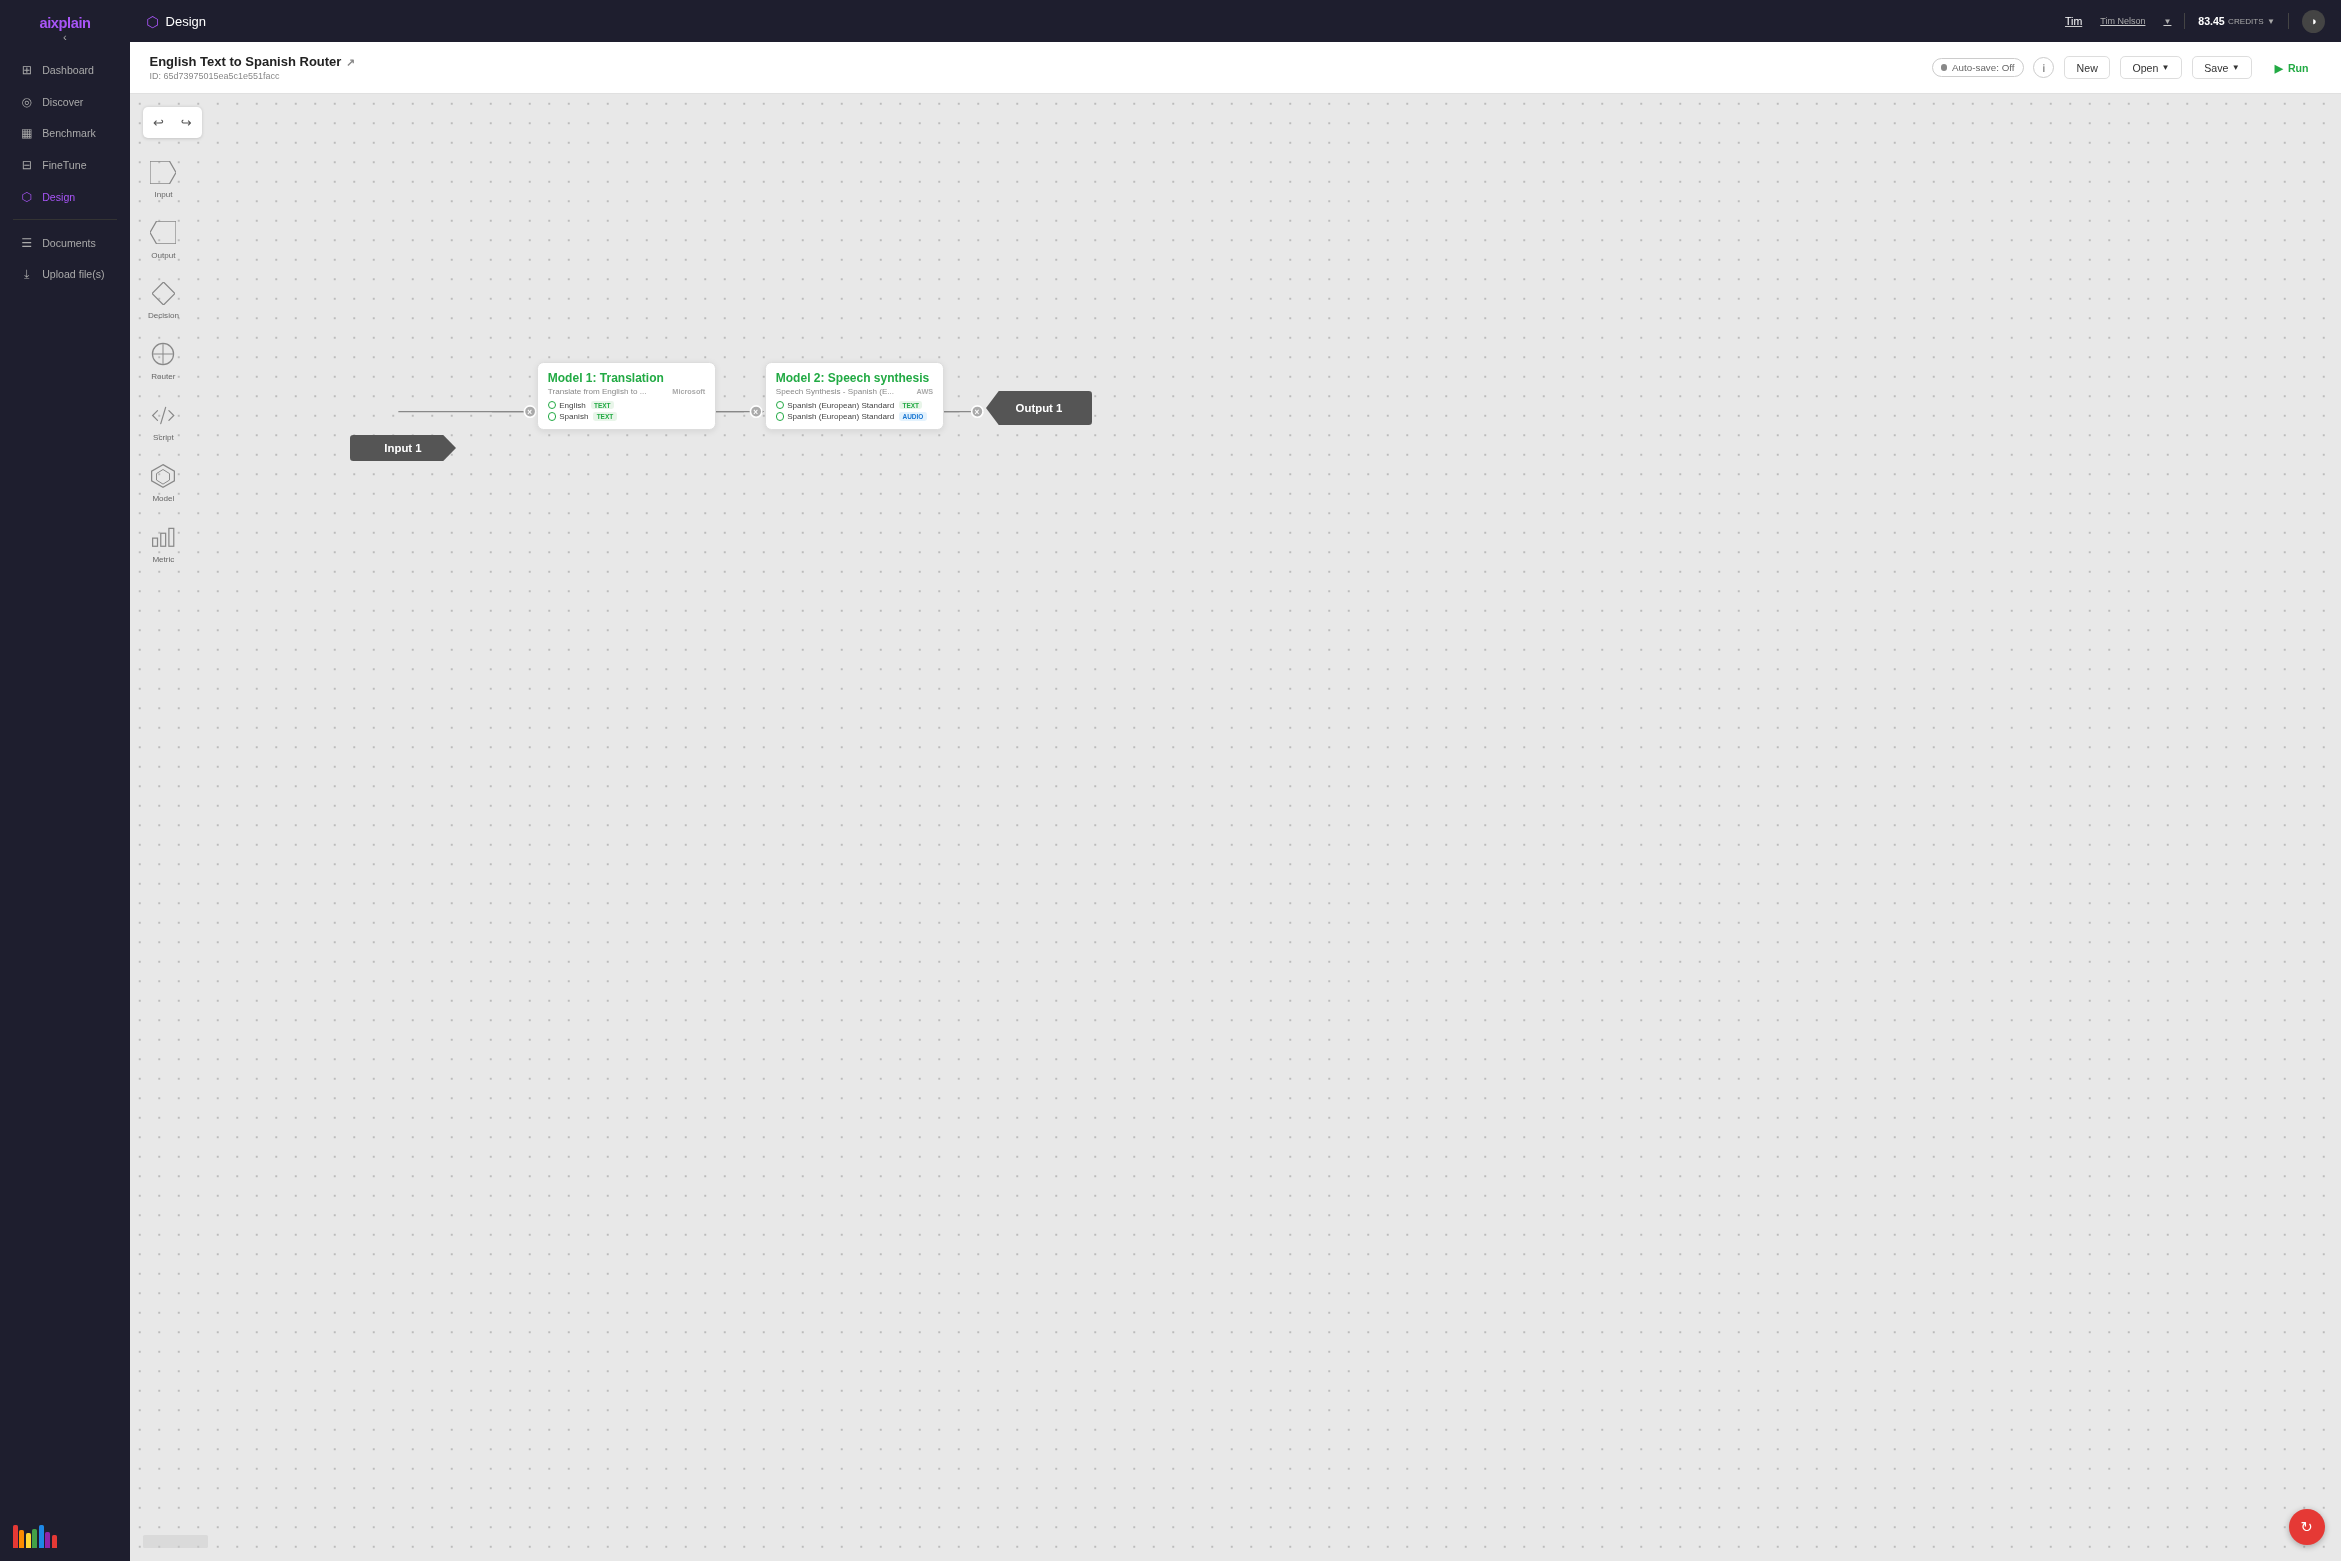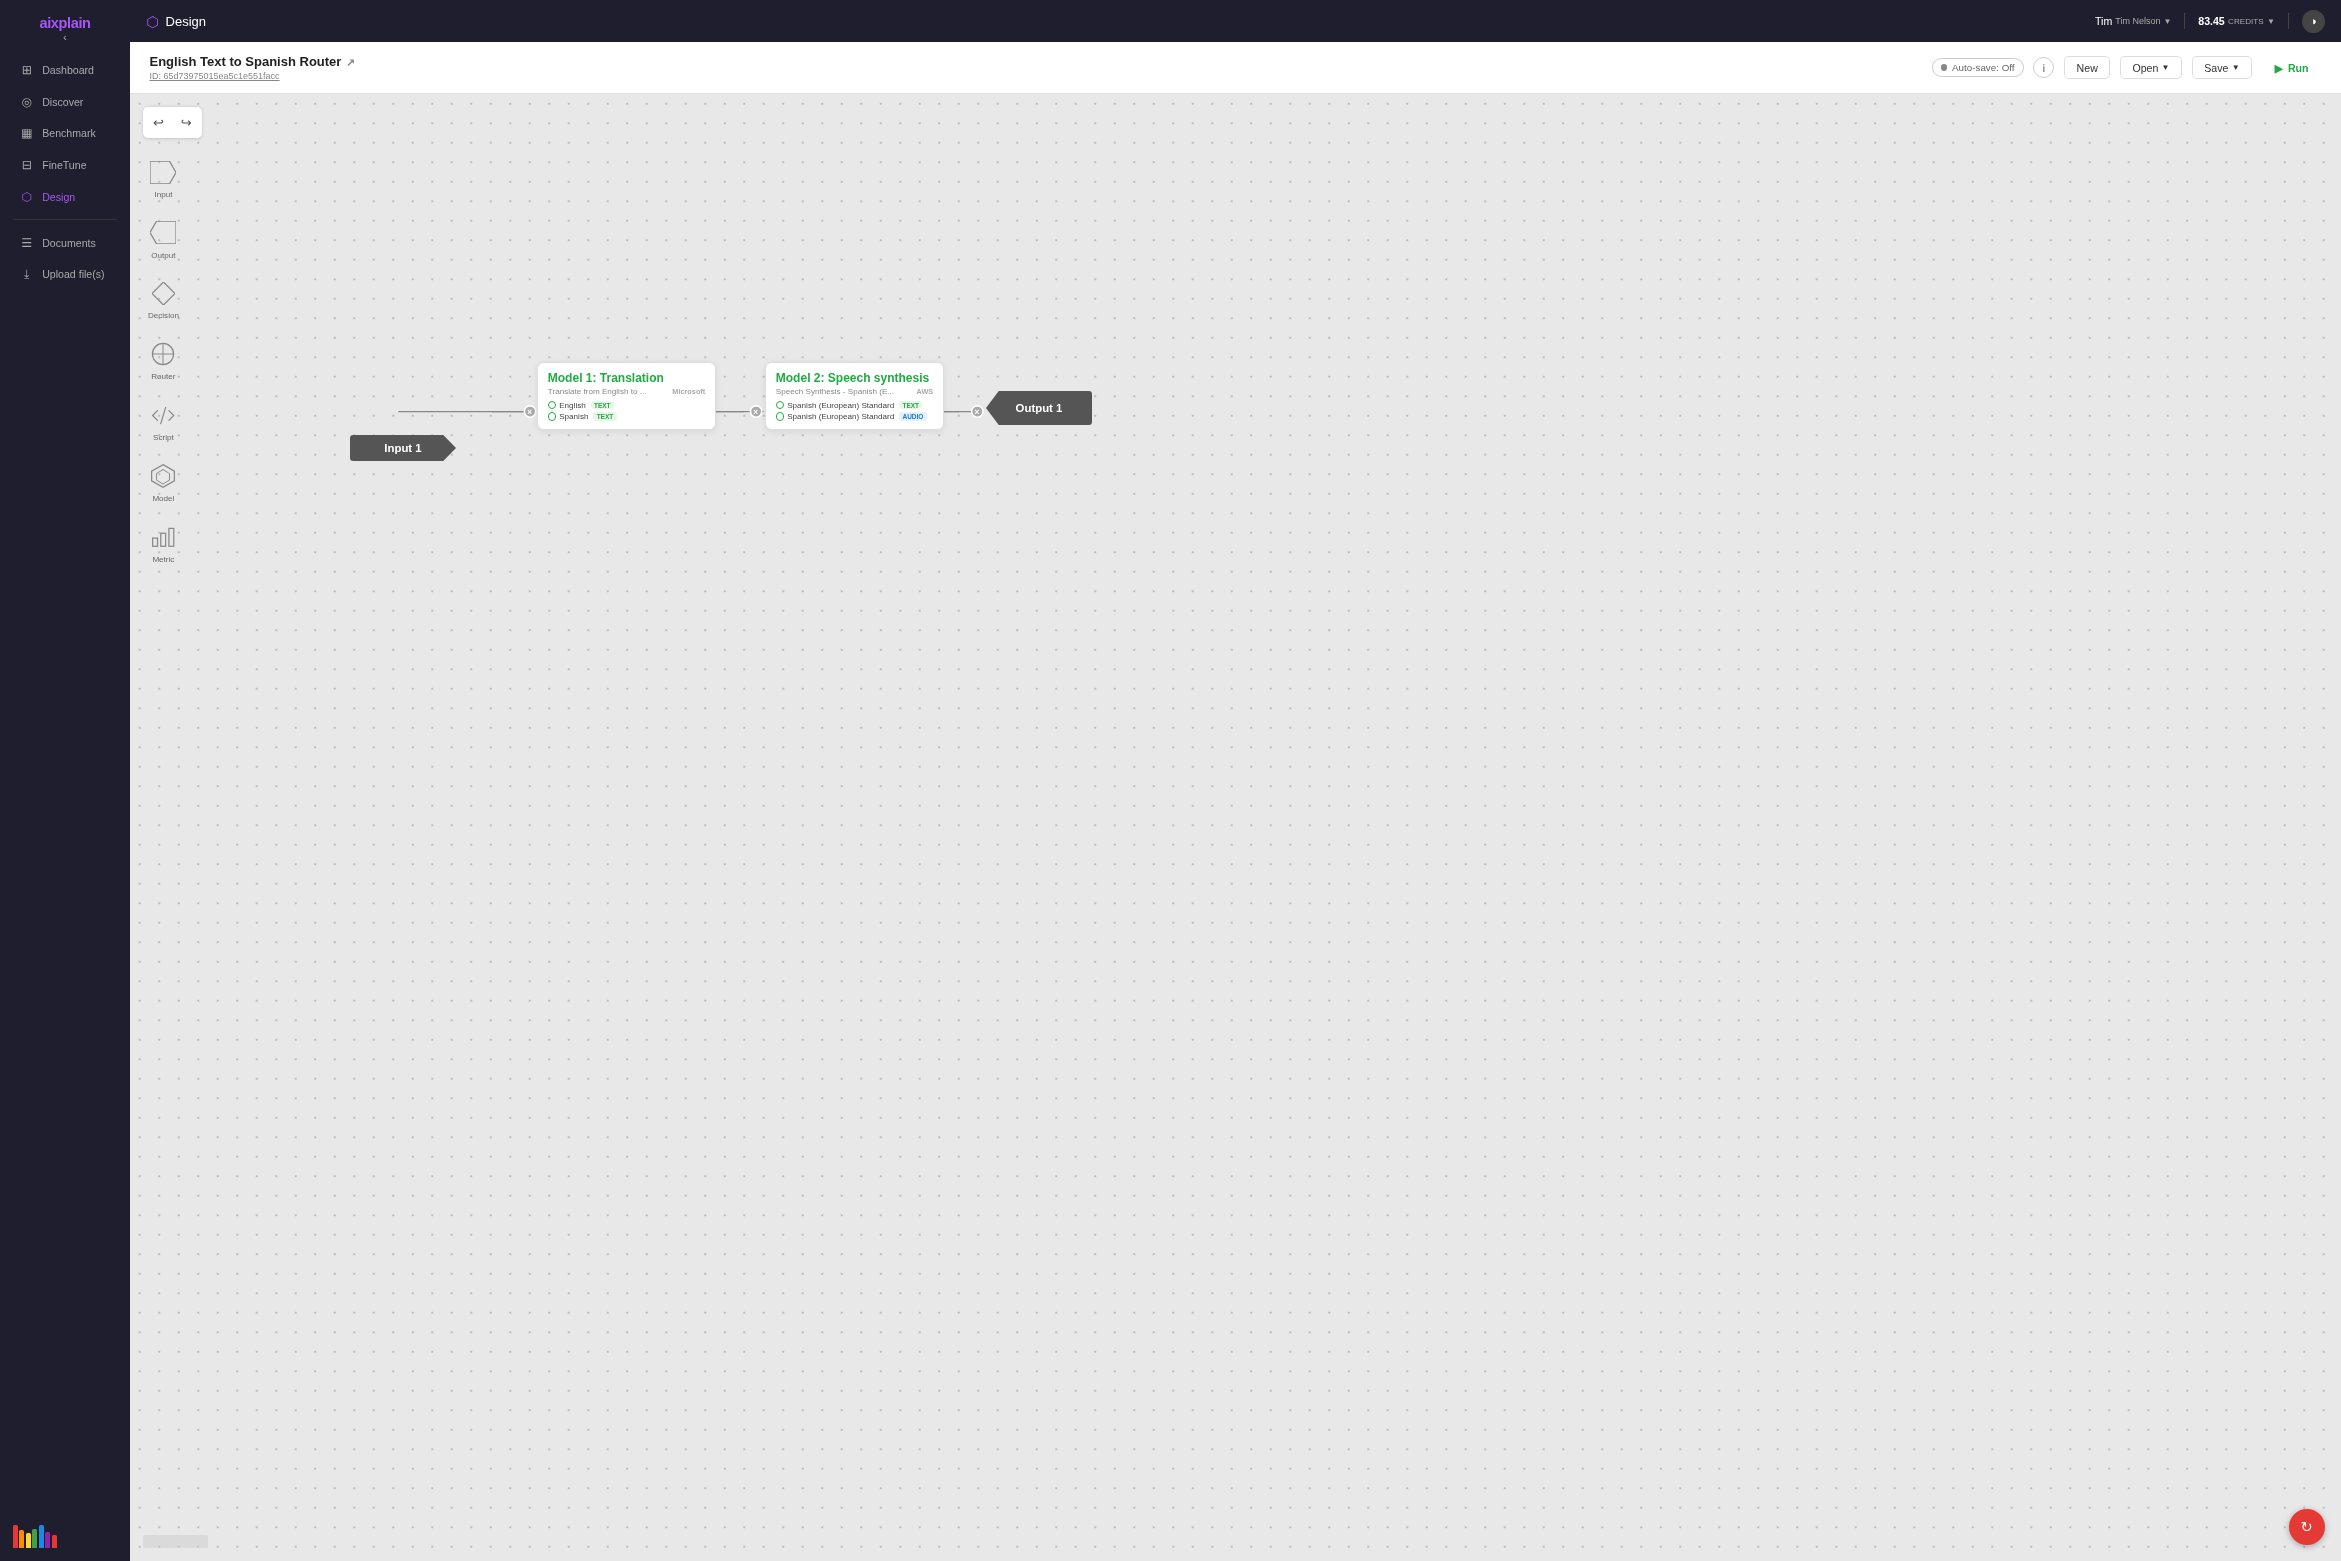--- a/index.html
+++ b/index.html
@@ -95,24 +95,25 @@
     }
     .topbar-title-icon { color: #a855f7; font-size: 14.6px; }
     .topbar-right {
       display: flex;
       align-items: center;
       gap: 13px;
     }
     .user-info {
       display: flex;
       align-items: center;
-      gap: 3px;
+      gap: 18px;
       color: #ccc;
       font-size: 9.8px;
       cursor: pointer;
+      text-decoration: underline;
     }
     .user-name { color: white; font-size: 10.6px; font-weight: 500; }
     .credits-info {
       display: flex;
       align-items: center;
       gap: 3.3px;
       color: #ccc;
       font-size: 9.8px;
       cursor: pointer;
     }
@@ -144,21 +145,21 @@
     .pipeline-title-section {}
     .pipeline-title {
       font-size: 13px;
       font-weight: 600;
       color: #222;
       display: flex;
       align-items: center;
       gap: 4.9px;
     }
     .pipeline-title .ext-link { color: #888; font-size: 10.6px; }
-    .pipeline-id { font-size: 9px; color: #888; margin-top: 1.6px; text-decoration: underline; }
+    .pipeline-id { font-size: 9px; color: #888; margin-top: 1.6px; }
     .pipeline-actions {
       display: flex;
       align-items: center;
       gap: 9.8px;
     }
     .autosave-badge {
       display: flex;
       align-items: center;
       gap: 4.9px;
       font-size: 9.8px;

